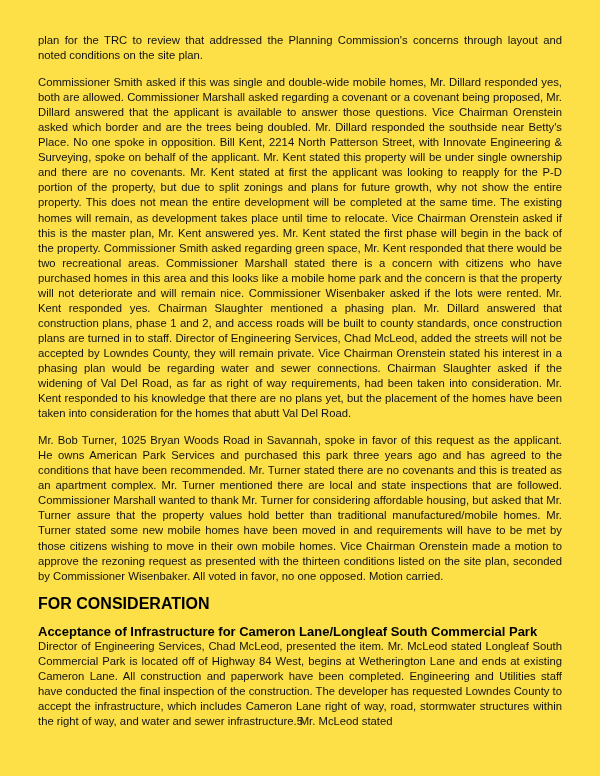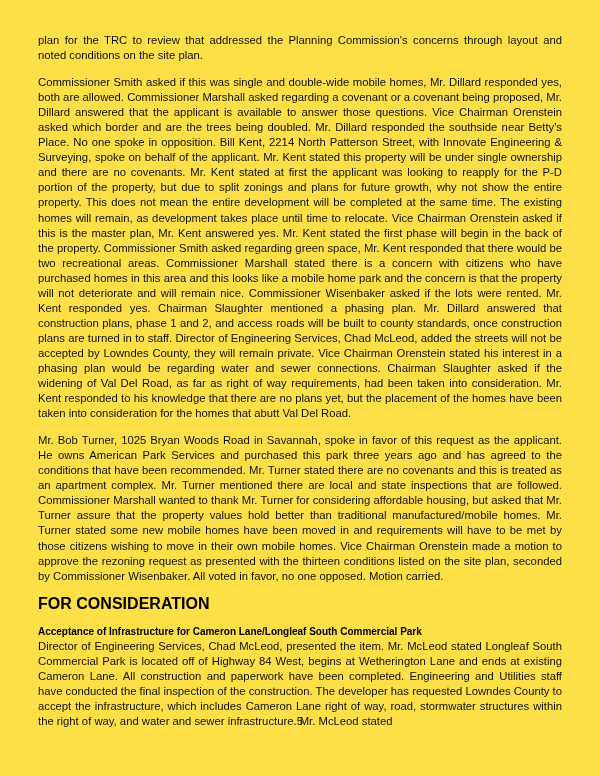--- a/index.html
+++ b/index.html
@@ -46,21 +46,21 @@
     margin: 0 0 13px 0;
     font-size: 16px;
     line-height: 15.05px;
     font-weight: bold;
     text-align: left;
     color: #000000;
     letter-spacing: 0.02px;
   }
   h3.item-head {
     margin: 0 0 0 0;
-    font-size: 10px;
+    font-size: 13px;
     line-height: 15.05px;
     font-weight: bold;
     text-align: left;
     color: #000000;
     letter-spacing: -0.01px;
   }
   .page-number {
     position: absolute;
     left: 0;
     top: 714px;

